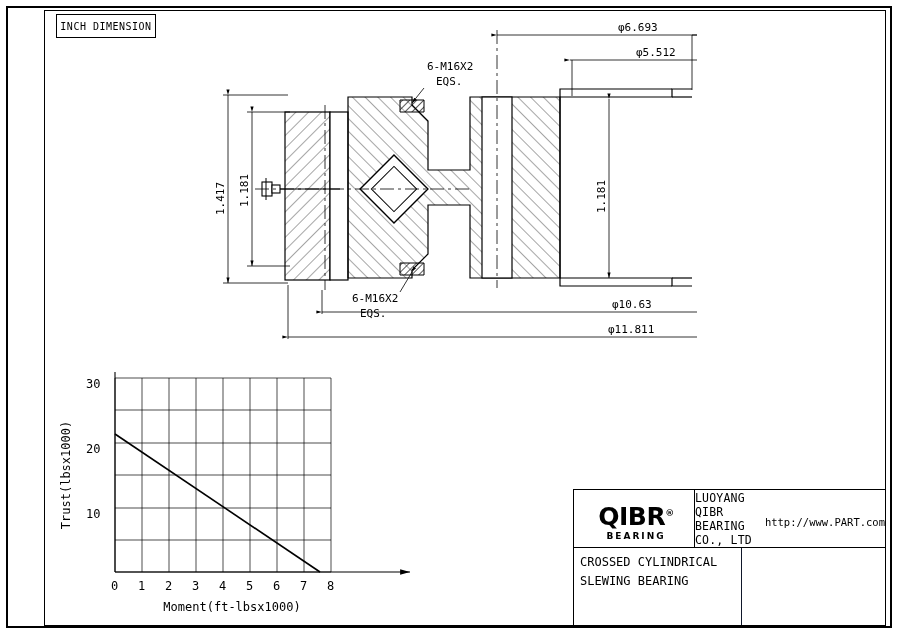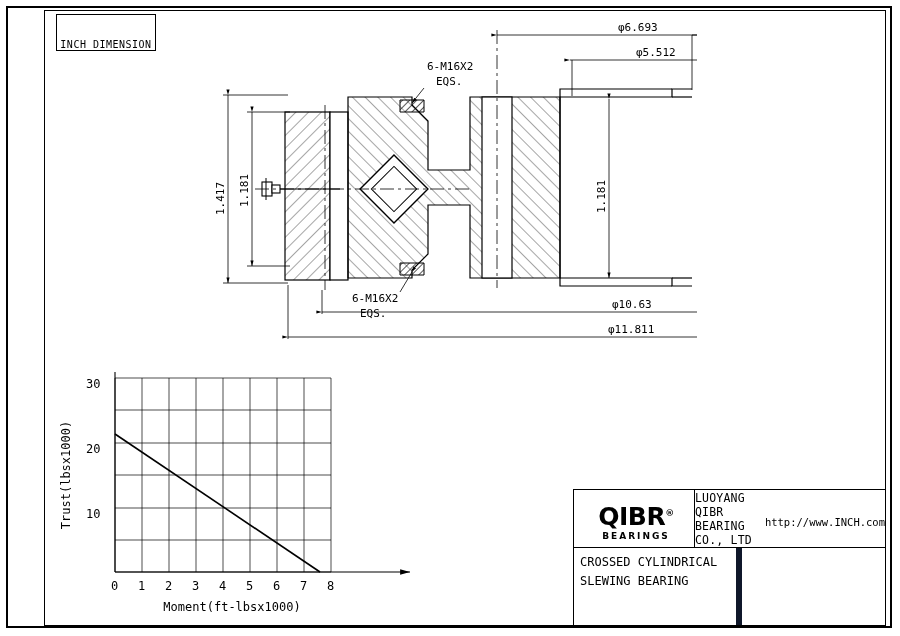--- a/index.html
+++ b/index.html
@@ -26,25 +26,25 @@
   .frame-inner {
     position: absolute;
     left: 44px; top: 10px;
     width: 842px; height: 616px;
     border: 1px solid #000;
     box-sizing: border-box;
   }
   .inch-box {
     position: absolute;
     left: 56px; top: 14px;
-    width: 100px; height: 37px;
+    width: 100px; height: 24px;
     border: 1px solid #000;
     box-sizing: border-box;
     display: flex;
-    align-items: flex-end;
+    align-items: center;
     justify-content: center;
     font-size: 10px;
     letter-spacing: 0.5px;
     background: #fff;
     z-index: 5;
   }
   svg.layer {
     position: absolute;
     left: 0; top: 0;
     width: 900px; height: 636px;
@@ -120,21 +120,21 @@
   .tb-bottom {
     flex: 1;
     display: flex;
   }
   .tb-desc {
     width: 168px;
     box-sizing: border-box;
     padding: 5px 0 0 6px;
     font-size: 12px;
     line-height: 1.55;
-    border-right: 6px solid #0f172a;
+    border-right: 1px solid #0f172a;
   }
   .tb-part {
     flex: 1;
     position: relative;
     box-sizing: border-box;
     padding: 0 0 0 6px;
   }
   .tb-part .pn-label {
     position: absolute;
     left: 6px; top: 42px;
@@ -332,25 +332,25 @@
     </g>
 
     <text class="ax-t" x="70" y="475" transform="rotate(-90 70 475)" text-anchor="middle">Trust(lbsx1000)</text>
     <text class="ax-t" x="232" y="611" text-anchor="middle">Moment(ft-lbsx1000)</text>
   </svg>
 
   <div class="titleblock">
     <div class="tb-top">
       <div class="tb-logo">
         <div class="logo-main"><span>QIBR</span><span class="logo-reg">®</span></div>
-        <div class="logo-sub">BEARINGS</div>
+        <div class="logo-sub">BEARING</div>
       </div>
       <div class="tb-company">
         <div class="cname">LUOYANG QIBR BEARING CO., LTD</div>
-        <div class="curl">http://www.INCH.com</div>
+        <div class="curl">http://www.PART.com</div>
       </div>
     </div>
     <div class="tb-bottom">
       <div class="tb-desc">
         <div>CROSSED CYLINDRICAL</div>
         <div>SLEWING BEARING</div>
       </div>
     </div>
   </div>
 

